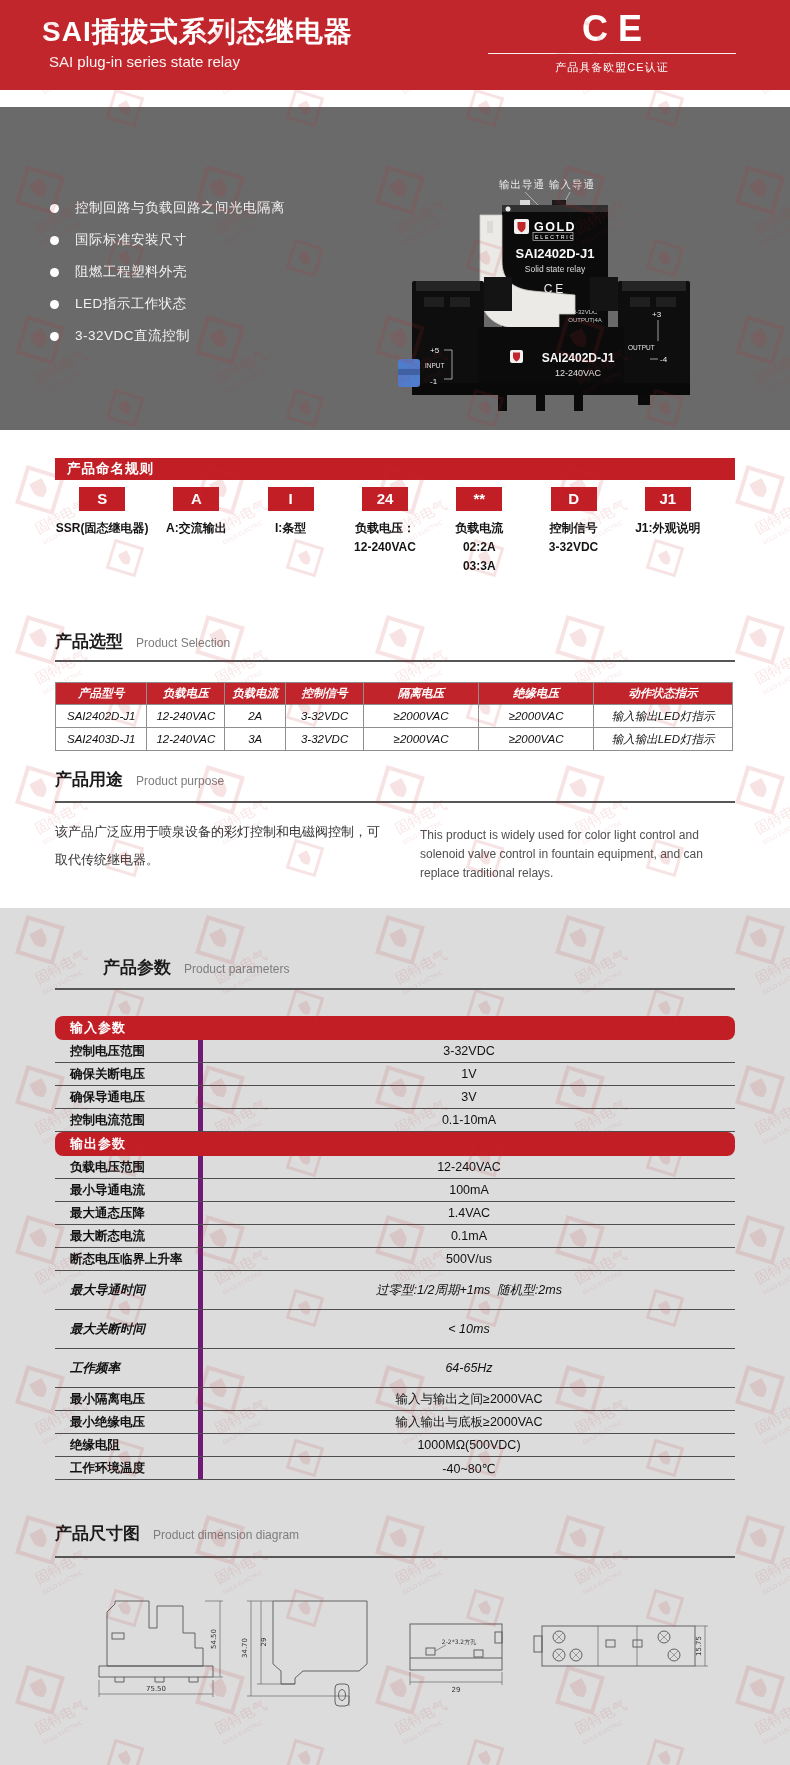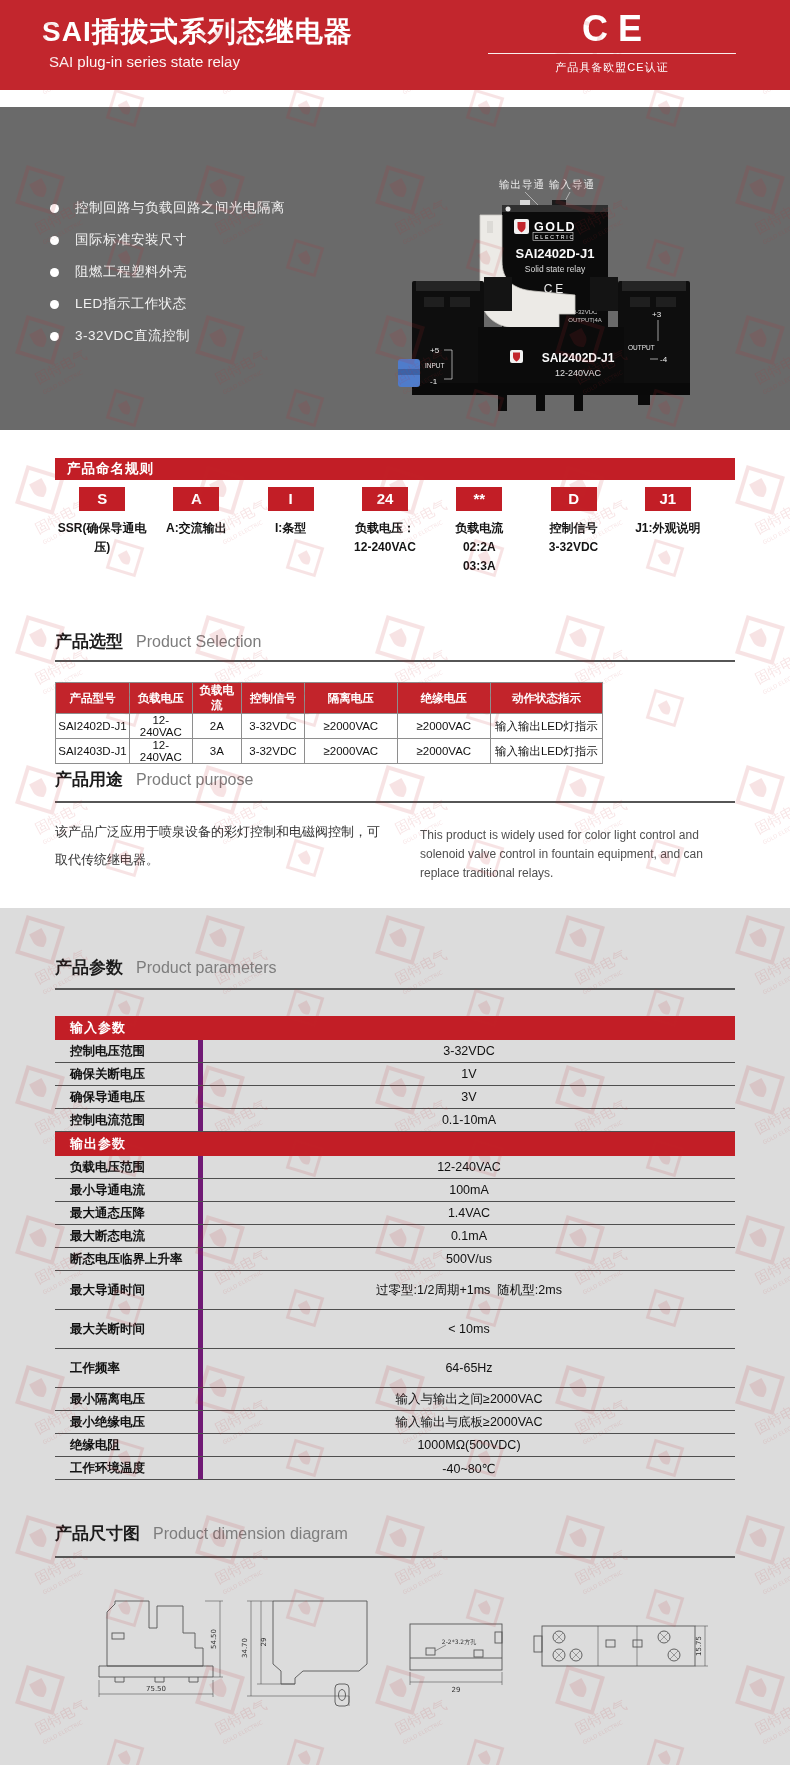--- a/index.html
+++ b/index.html
@@ -15,44 +15,44 @@
   .ce-caption{margin-top:6px;font-size:11px;letter-spacing:1px;}
   
   .hero{position:absolute;left:0;top:107px;width:790px;height:323px;background:#6a6a6a;}
   .features{position:absolute;left:50px;top:92px;list-style:none;margin:0;padding:0;}
   .features li{display:flex;align-items:center;margin-bottom:14px;font-size:13.5px;color:#f2f2f2;letter-spacing:.5px;}
   .dot{width:9px;height:9px;border-radius:50%;background:#fff;margin-right:16px;flex:none;}
   .relay-svg{position:absolute;left:392px;top:24px;}
   
   .sec-head{position:absolute;left:55px;white-space:nowrap;}
   .sec-cn{font-size:17px;font-weight:bold;color:#1b1b1b;}
-  .sec-en{font-size:16px;color:#7d7d7d;margin-left:13px;}
+  .sec-en{font-size:12px;color:#7d7d7d;margin-left:13px;}
   .sec-line{position:absolute;left:55px;width:680px;height:2px;background:#565656;}
   
   .naming-bar{position:absolute;left:55px;top:458px;width:680px;height:22px;background:#c21e26;
               color:#fff;font-size:13.5px;font-weight:bold;line-height:22px;padding-left:12px;box-sizing:border-box;letter-spacing:1px;}
   .naming-row{position:absolute;left:55px;top:487px;width:660px;display:flex;}
   .ncol{flex:1;text-align:center;}
   .code-box{display:inline-block;min-width:46px;height:24px;line-height:24px;background:#c21e26;color:#fff;
             font-weight:bold;font-size:15px;padding:0 3px;box-sizing:border-box;}
   .naming-desc{margin-top:8px;font-size:12px;font-weight:600;color:#141414;line-height:1.6;white-space:pre-line;}
   
-  .sel-table{position:absolute;left:55px;top:682px;width:548px;border-collapse:collapse;}
+  .sel-table{position:absolute;left:55px;top:682px;width:678px;border-collapse:collapse;font-style:italic;}
   .sel-table th{background:#c2242b;color:#fff;font-size:11.5px;font-weight:bold;height:21px;border:1px solid #8e8e8e;padding:0 2px;}
   .sel-table td{font-size:11.5px;color:#111;text-align:center;height:22px;border:1px solid #8e8e8e;padding:0 2px;background:#fff;}
   
   .pur-cn{position:absolute;left:55px;top:818px;width:334px;font-size:13px;line-height:28px;color:#333;}
   .pur-en{position:absolute;left:420px;top:826px;width:318px;font-size:12px;line-height:19px;color:#4f4f4f;}
   
   .gray{position:absolute;left:0;top:908px;width:790px;height:857px;background:#dcdcdc;}
   .param-table{position:absolute;left:55px;top:1016px;width:680px;}
   .band{height:24px;line-height:24px;background:#c21e26;color:#fff;font-size:13px;font-weight:bold;
-        padding-left:15px;letter-spacing:1px;}
+        padding-left:15px;letter-spacing:1px;border-radius:8px;}
   .prow{display:flex;border-bottom:1px solid #4f4f4f;height:22px;}
-  .prow.tall{height:38px;}
+  .prow.tall{height:38px;font-style:italic;}
   .plabel{width:148px;box-sizing:border-box;padding-left:15px;border-right:5px solid #701a75;
           font-size:12.5px;font-weight:bold;color:#111;display:flex;align-items:center;}
   .pval{flex:1;display:flex;align-items:center;justify-content:center;font-size:12.5px;color:#111;white-space:pre-wrap;text-align:center;}
   
   .dim-svg{position:absolute;left:55px;top:1576px;}
   .dim-svg text{fill:#333;font-family:"DejaVu Sans",sans-serif;}
   
   .watermark{position:absolute;left:0;top:0;width:790px;height:1765px;z-index:30;pointer-events:none;opacity:.12;}
 </style>
 </head>
@@ -156,21 +156,21 @@
         <rect x="182" y="264" width="9" height="16" fill="#0a0a0a"></rect>
         <rect x="246" y="264" width="12" height="10" fill="#0a0a0a"></rect>
       </g>
     </svg>
   </div>
 
   <div class="naming-bar">产品命名规则</div>
   <div class="naming-row">
     <div class="ncol">
       <span class="code-box">S</span>
-      <div class="naming-desc">SSR(确保导通电压)</div>
+      <div class="naming-desc">SSR(固态继电器)</div>
     </div>
     <div class="ncol">
       <span class="code-box">A</span>
       <div class="naming-desc">A:交流输出</div>
     </div>
     <div class="ncol">
       <span class="code-box">I</span>
       <div class="naming-desc">I:条型</div>
     </div>
     <div class="ncol">
@@ -243,21 +243,21 @@
 
   <div class="sec-head" style="top:768px;">
     <span class="sec-cn">产品用途</span><span class="sec-en">Product purpose</span>
   </div>
   <div class="sec-line" style="top:801px;"></div>
   <div class="pur-cn">该产品广泛应用于喷泉设备的彩灯控制和电磁阀控制，可取代传统继电器。</div>
   <div class="pur-en">This product is widely used for color light control and solenoid valve control in fountain equipment, and can replace traditional relays.</div>
 
   <div class="gray"></div>
 
-  <div class="sec-head" style="top:956px;">
+  <div class="sec-head" style="top:956px;margin-left:48px;">
     <span class="sec-cn">产品参数</span><span class="sec-en">Product parameters</span>
   </div>
   <div class="sec-line" style="top:988px;"></div>
 
   <div class="param-table">
     <div class="band">输入参数</div>
     <div class="prow">
         <div class="plabel">控制电压范围</div>
         <div class="pval">3-32VDC</div>
       </div>

